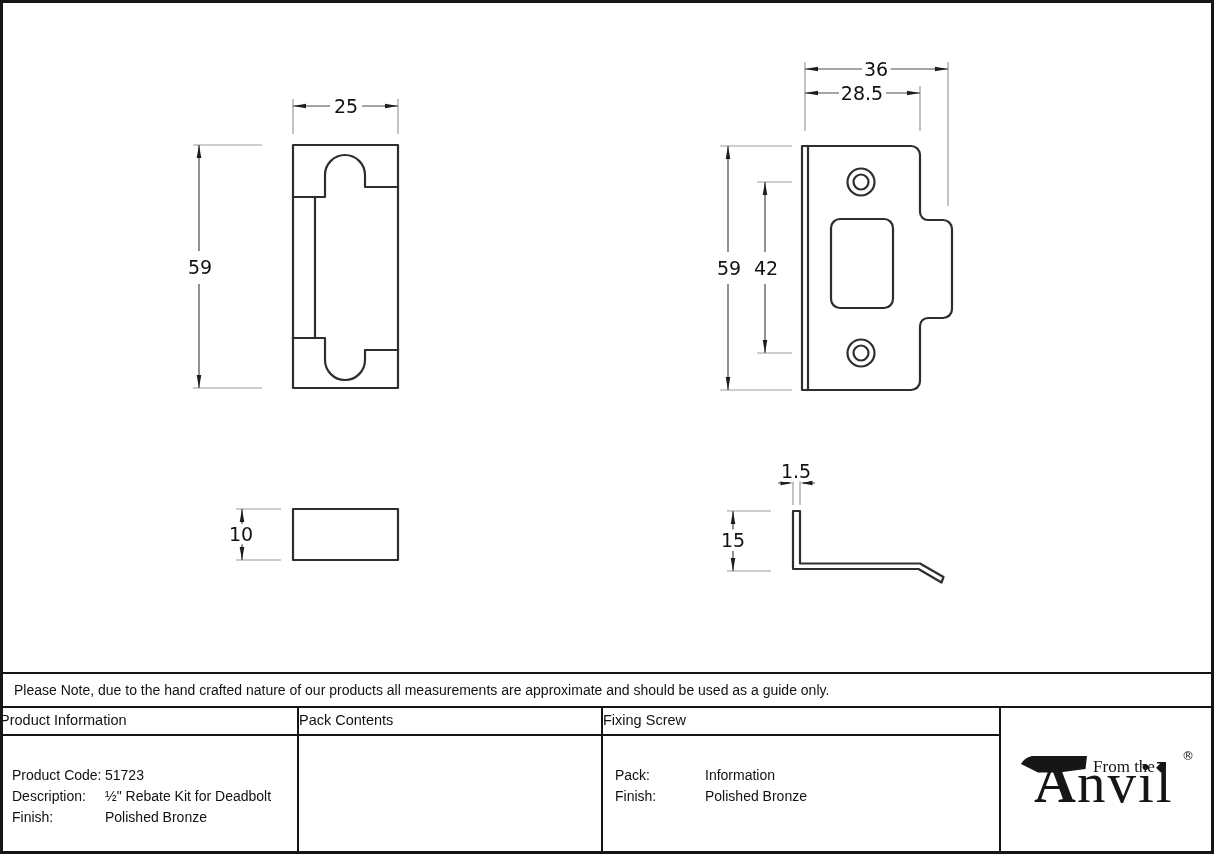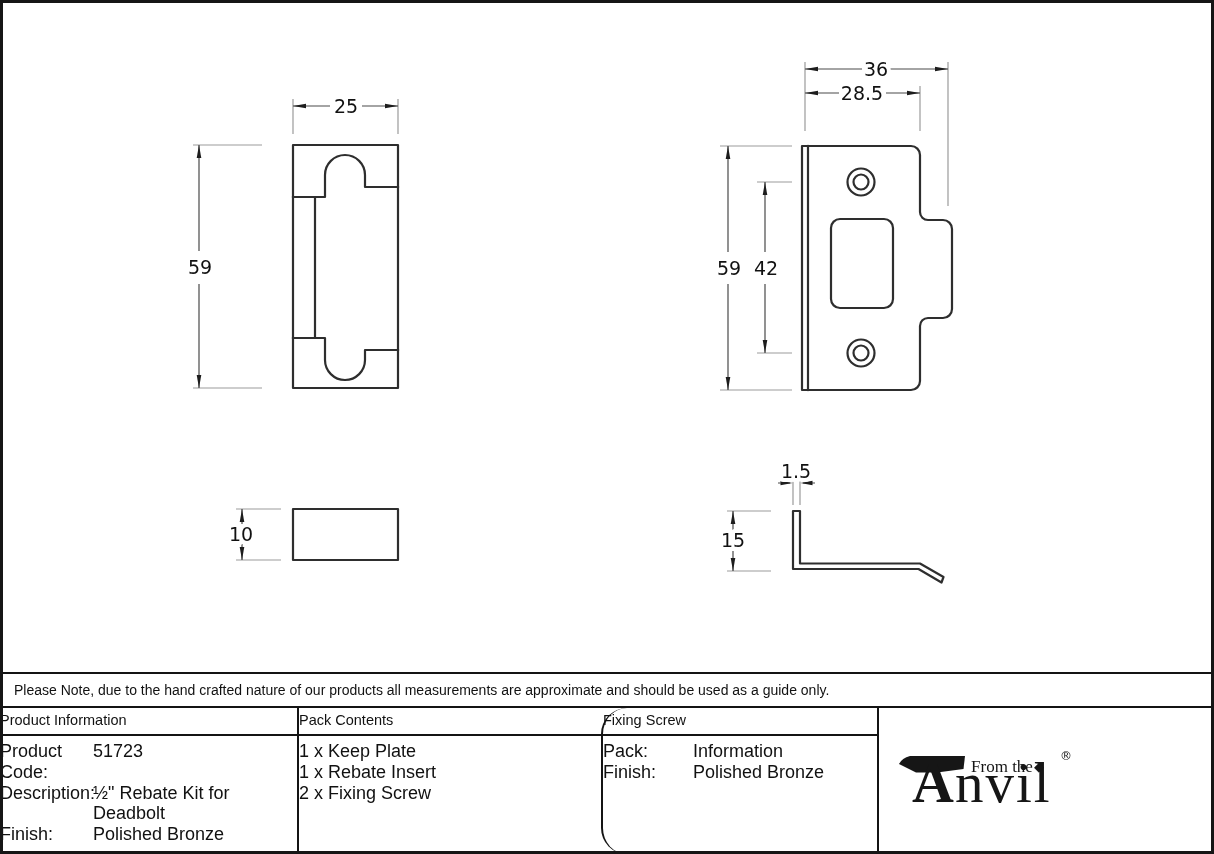--- a/index.html
+++ b/index.html
@@ -33,27 +33,27 @@
 
   
   .info-table {
     position:absolute; left:0; top:706px; width:1214px; height:148px;
     border-top:2.5px solid #141414; box-sizing:border-box; display:flex;
   }
   .col { box-sizing:border-box; }
   .col + .col { border-left:2.5px solid #141414; }
   .col-product { width:297px; }
   .col-pack    { width:304px; }
-  .col-screw   { width:276px;border-radius:26px; }
+  .col-screw   { width:398px; }
   .col-logo    { width:214px; position:relative; }
   .col-header {
     height:28px; line-height:25px; border-bottom:2.5px solid #141414;
     box-sizing:border-box; padding-left:0; font-size:14.5px;
   }
-  .col-body { padding:5px 6px 0 0; font-size:18px; line-height:20.8px; }
+  .col-body { padding:5px 6px 0 12px; font-size:14px; line-height:20.8px;margin-top:24px; }
   .kv-row { display:flex; }
   .col-product .k { width:93px; flex:none; }
   .col-screw   .k { width:90px; flex:none; }
 
   
   svg.logo { position:absolute; left:0; top:0; display:block; }
   .anvil      { fill:#161616; }
   .logo-a     { font-family:"Liberation Serif", serif; font-weight:bold; font-size:58px; fill:#161616; }
   .logo-rest  { font-family:"Liberation Serif", serif; font-size:57px; fill:#161616; letter-spacing:2px; }
   .logo-tag   { font-family:"Liberation Serif", serif; font-size:17px; fill:#161616; text-anchor:middle; }
@@ -185,25 +185,20 @@
         </div>
         <div class="kv-row">
           <span class="k">Finish:</span>
           <span class="v">Polished Bronze</span>
         </div>
       </div>
     </div>
 
     <div class="col col-pack">
       <div class="col-header">Pack Contents</div>
-      <div class="col-body">
-        <div>1 x Keep Plate</div>
-        <div>1 x Rebate Insert</div>
-        <div>2 x Fixing Screw</div>
-      </div>
     </div>
 
     <div class="col col-screw">
       <div class="col-header">Fixing Screw</div>
       <div class="col-body">
         <div class="kv-row">
           <span class="k">Pack:</span>
           <span class="v">Information</span>
         </div>
         <div class="kv-row">

